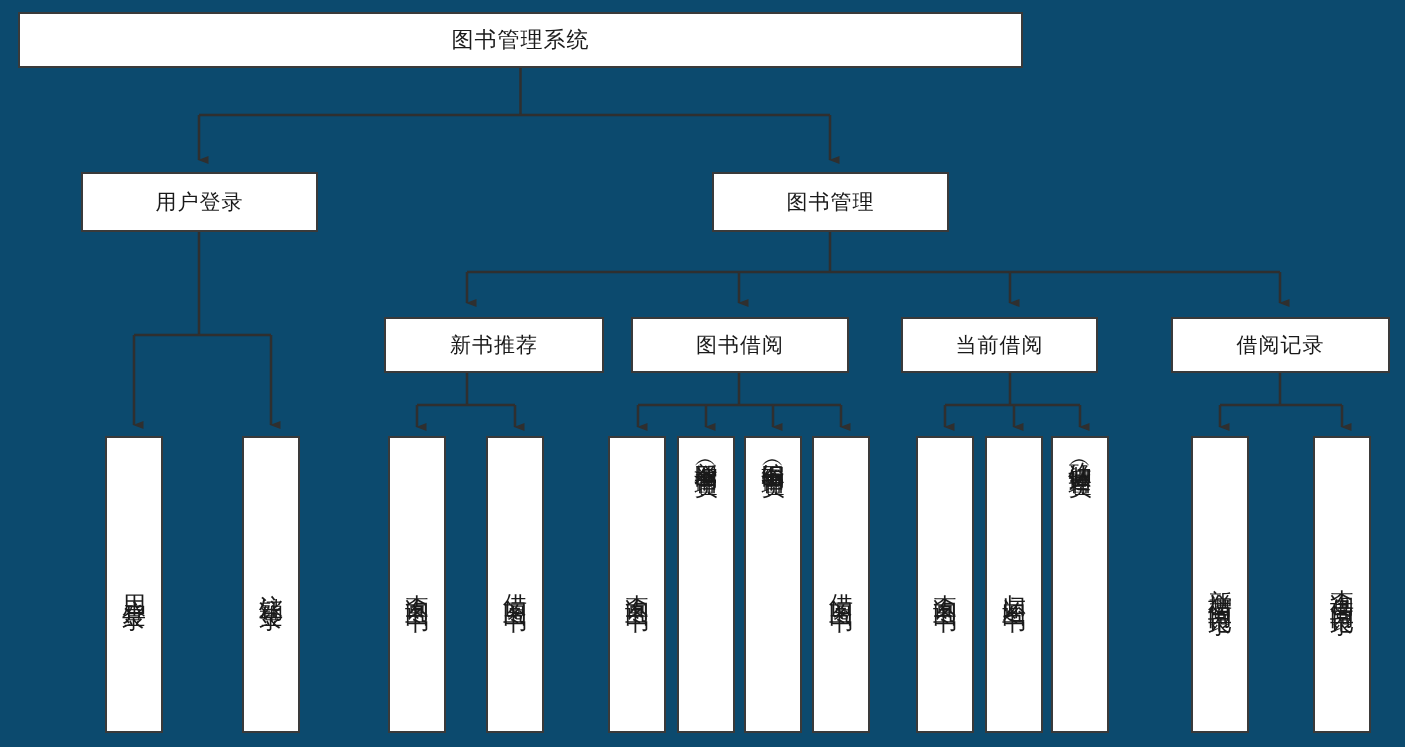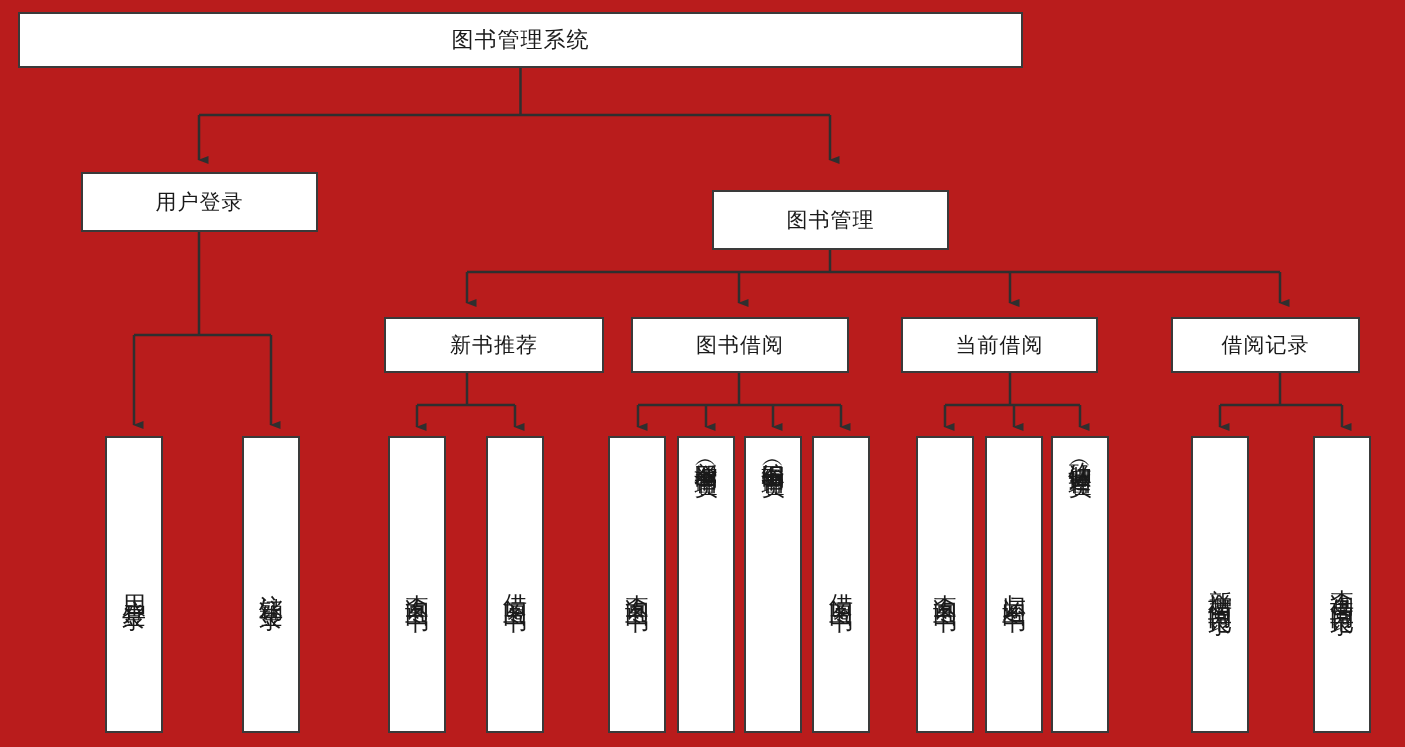--- a/index.html
+++ b/index.html
@@ -8,21 +8,21 @@
     padding: 0;
     background: #ffffff;
   }
   body {
     font-family: "DejaVu Sans", "Liberation Sans", sans-serif;
   }
   #diagram-canvas {
     position: relative;
     width: 1405px;
     height: 747px;
-    background: #b91c1c;
+    background: #0c4a6e;
     overflow: hidden;
   }
   #diagram-canvas svg.edges {
     position: absolute;
     left: 0;
     top: 0;
     width: 1405px;
     height: 747px;
     pointer-events: none;
   }
@@ -141,34 +141,34 @@
     </g>
   </svg>
 
   <div class="node root horizontal" style="left:18px; top:12px; width:1005px; height:56px;">
     <span class="node-label">图书管理系统</span>
   </div>
 
   <div class="node horizontal" style="left:81px; top:172px; width:237px; height:60px;">
     <span class="node-label">用户登录</span>
   </div>
-  <div class="node horizontal" style="left:712px; top:172px; width:237px; height:60px;margin-top:18px;">
+  <div class="node horizontal" style="left:712px; top:172px; width:237px; height:60px;">
     <span class="node-label">图书管理</span>
   </div>
 
   <div class="node horizontal" style="left:358px; top:317px; width:220px; height:56px;margin-left:26px;">
     <span class="node-label">新书推荐</span>
   </div>
   <div class="node horizontal" style="left:631px; top:317px; width:218px; height:56px;">
     <span class="node-label">图书借阅</span>
   </div>
   <div class="node horizontal" style="left:901px; top:317px; width:197px; height:56px;">
     <span class="node-label">当前借阅</span>
   </div>
-  <div class="node horizontal" style="left:1171px; top:317px; width:189px; height:56px;">
+  <div class="node horizontal" style="left:1171px; top:317px; width:219px; height:56px;">
     <span class="node-label">借阅记录</span>
   </div>
 
   <div class="node vertical" style="left:105px; top:436px; width:58px; height:297px;">
     <span class="node-label">用户登录</span>
   </div>
   <div class="node vertical" style="left:242px; top:436px; width:58px; height:297px;">
     <span class="node-label">注销登录</span>
   </div>
 

